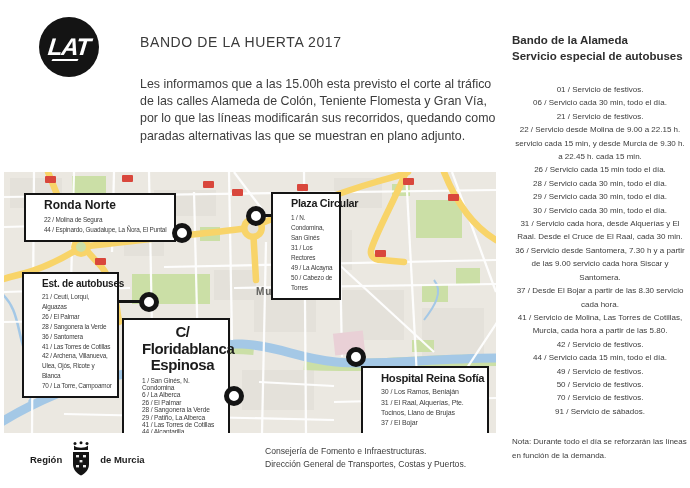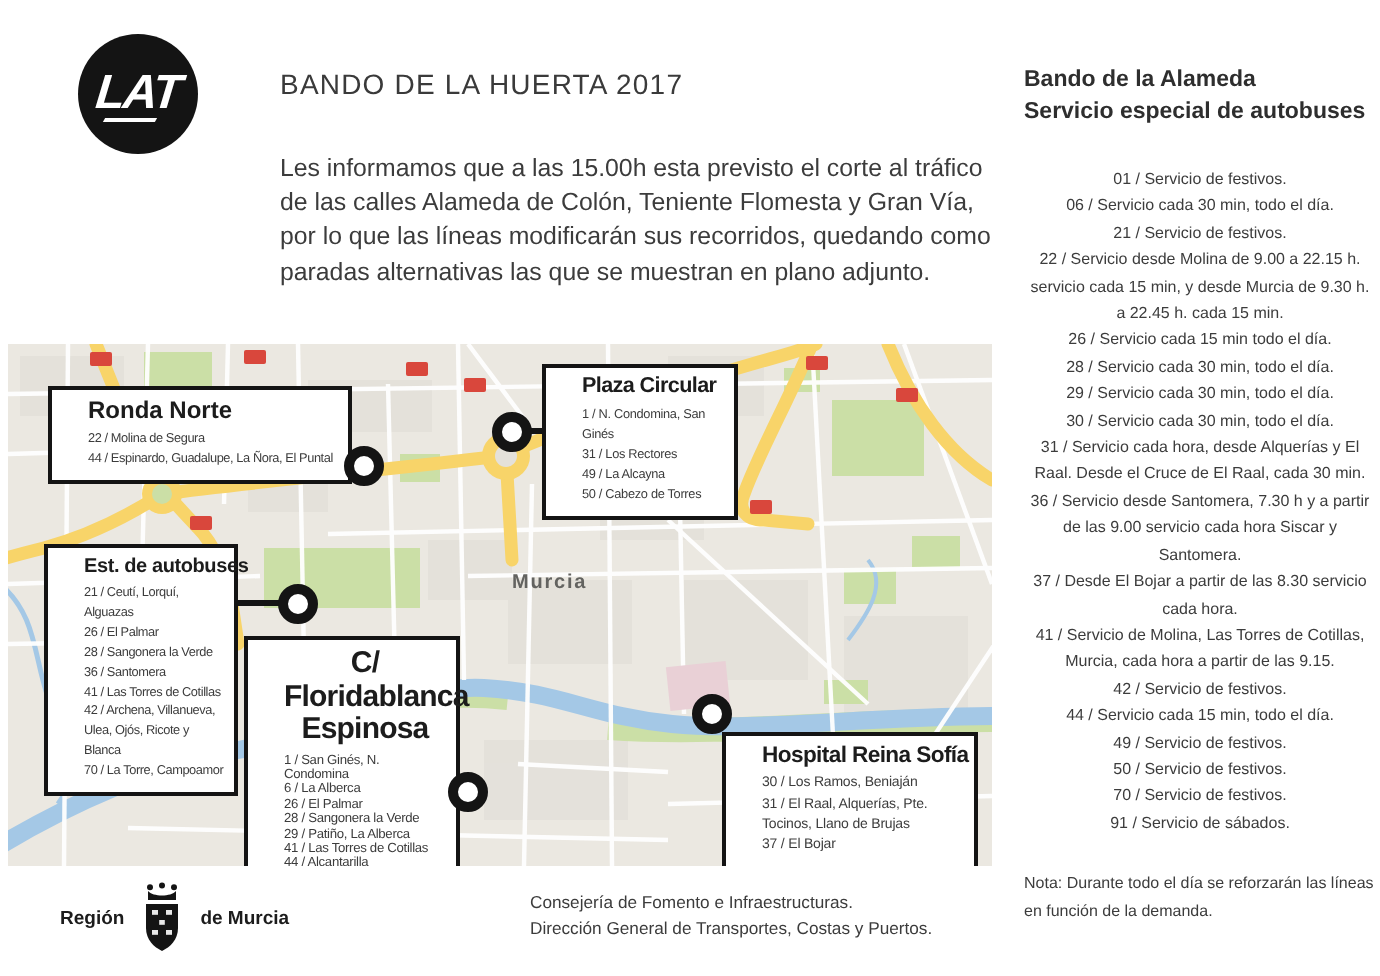--- a/index.html
+++ b/index.html
@@ -27,21 +27,21 @@
   .callout{position:absolute;background:#fff;border:2px solid #141414;z-index:2;
            box-sizing:border-box;padding:4px 5px 5px 18px;}
   .co-title{font-weight:bold;color:#1c1c1c;margin:0 0 3px 0;line-height:1.1;}
   .co-item{color:#3c3c3c;}
   .callout.ronda{left:20px;top:21px;width:152px;}
   .callout.ronda .co-title{font-size:12px;}
   .callout.ronda .co-item{font-size:6.4px;line-height:10px;letter-spacing:-.2px;}
   .callout.est{left:18px;top:100px;width:97px;}
   .callout.est .co-title{font-size:10px;letter-spacing:-.2px;white-space:nowrap;}
   .callout.est .co-item{font-size:6.4px;line-height:9.9px;letter-spacing:-.2px;}
-  .callout.plaza{left:267px;top:10px;width:98px;}
+  .callout.plaza{left:267px;top:20px;width:70px;}
   .callout.plaza .co-title{font-size:10.8px;letter-spacing:-.3px;white-space:nowrap;}
   .callout.plaza .co-item{font-size:6.4px;line-height:10px;letter-spacing:-.15px;}
   .callout.florida{left:118px;top:146px;width:108px;}
   .callout.florida .co-title{font-size:15px;letter-spacing:-.4px;text-align:center;}
   .callout.florida .co-item{font-size:6.6px;line-height:7.4px;letter-spacing:-.15px;}
   .callout.hospital{left:357px;top:194px;width:128px;}
   .callout.hospital .co-title{font-size:11.3px;letter-spacing:-.3px;white-space:nowrap;}
   .callout.hospital .co-item{font-size:7px;line-height:10.2px;letter-spacing:-.1px;}
   .marker{position:absolute;width:10px;height:10px;border:5px solid #141414;border-radius:50%;
           background:#fff;z-index:3;box-sizing:content-box;}
@@ -256,21 +256,21 @@
         <p class="svc">06 / Servicio cada 30 min, todo el día.</p>
         <p class="svc">21 / Servicio de festivos.</p>
         <p class="svc">22 / Servicio desde Molina de  9.00 a 22.15 h. servicio cada 15 min, y desde Murcia de 9.30 h. a 22.45 h. cada 15 min.</p>
         <p class="svc">26 / Servicio cada 15 min todo el día.</p>
         <p class="svc">28 / Servicio cada 30 min, todo el día.</p>
         <p class="svc">29 / Servicio cada 30 min, todo el día.</p>
         <p class="svc">30 / Servicio cada 30 min, todo el día.</p>
         <p class="svc">31 / Servicio cada hora, desde Alquerías y El Raal. Desde el Cruce de El Raal, cada 30 min.</p>
         <p class="svc">36 / Servicio desde Santomera, 7.30 h y a partir de las 9.00 servicio cada hora Siscar y Santomera.</p>
         <p class="svc">37 / Desde El Bojar a partir de las 8.30 servicio cada hora.</p>
-        <p class="svc">41 / Servicio de Molina, Las Torres de Cotillas, Murcia, cada hora a partir de las 9.15.</p>
+        <p class="svc">41 / Servicio de Molina, Las Torres de Cotillas, Murcia, cada hora a partir de las 5.80.</p>
         <p class="svc">42 / Servicio de festivos.</p>
         <p class="svc">44 / Servicio cada 15 min, todo el día.</p>
         <p class="svc">49 / Servicio de festivos.</p>
         <p class="svc">50 / Servicio de festivos.</p>
         <p class="svc">70 / Servicio de festivos.</p>
         <p class="svc">91 / Servicio de sábados.</p>
       </div>
     <p class="note">Nota: Durante todo el día se reforzarán las líneas en función de la demanda.</p>
   </aside>
 

